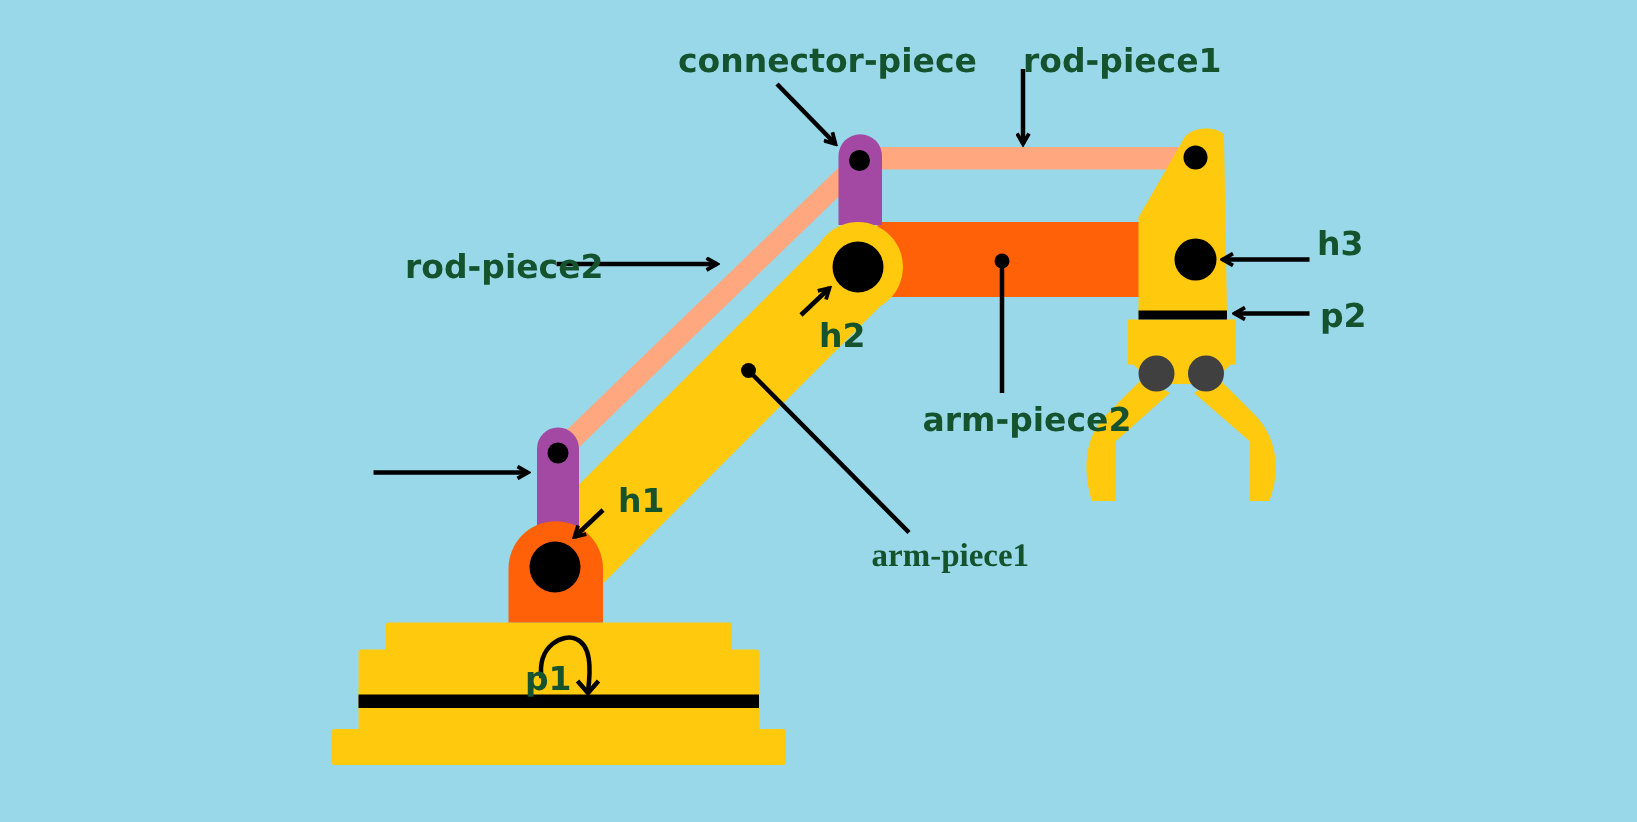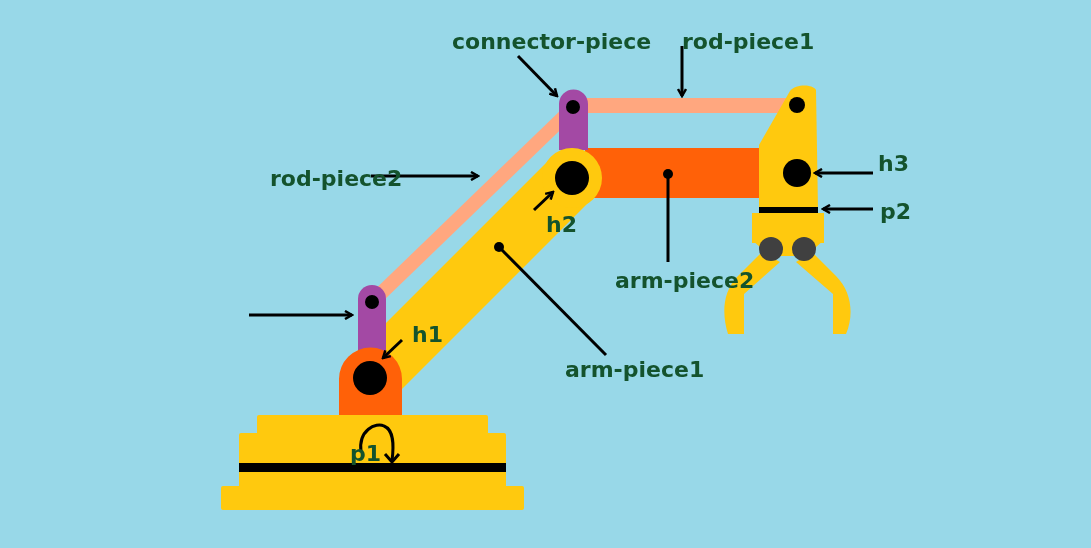--- a/index.html
+++ b/index.html
@@ -77,15 +77,15 @@
 </svg>
 
 <span class="lbl" style="left:452px;top:31px;">connector-piece</span>
 <span class="lbl" style="left:682px;top:31px;">rod-piece1</span>
 <span class="lbl" style="left:270px;top:168px;">rod-piece2</span>
 <span class="lbl" style="left:412px;top:324px;">h1</span>
 <span class="lbl" style="left:520px;top:214px;margin-left:26px;">h2</span>
 <span class="lbl" style="left:878px;top:153px;">h3</span>
 <span class="lbl" style="left:350px;top:443px;">p1</span>
 <span class="lbl" style="left:880px;top:201px;">p2</span>
-<span class="lbl" style="left:565px;top:359px;">arm-piece1</span>
+<span class="lbl" style="left:581px;top:359px;font-family:Liberation Serif, serif;">arm-piece1</span>
 <span class="lbl" style="left:615px;top:270px;text-align:right;">arm-piece2</span>
 </div>
 
 </body></html>

